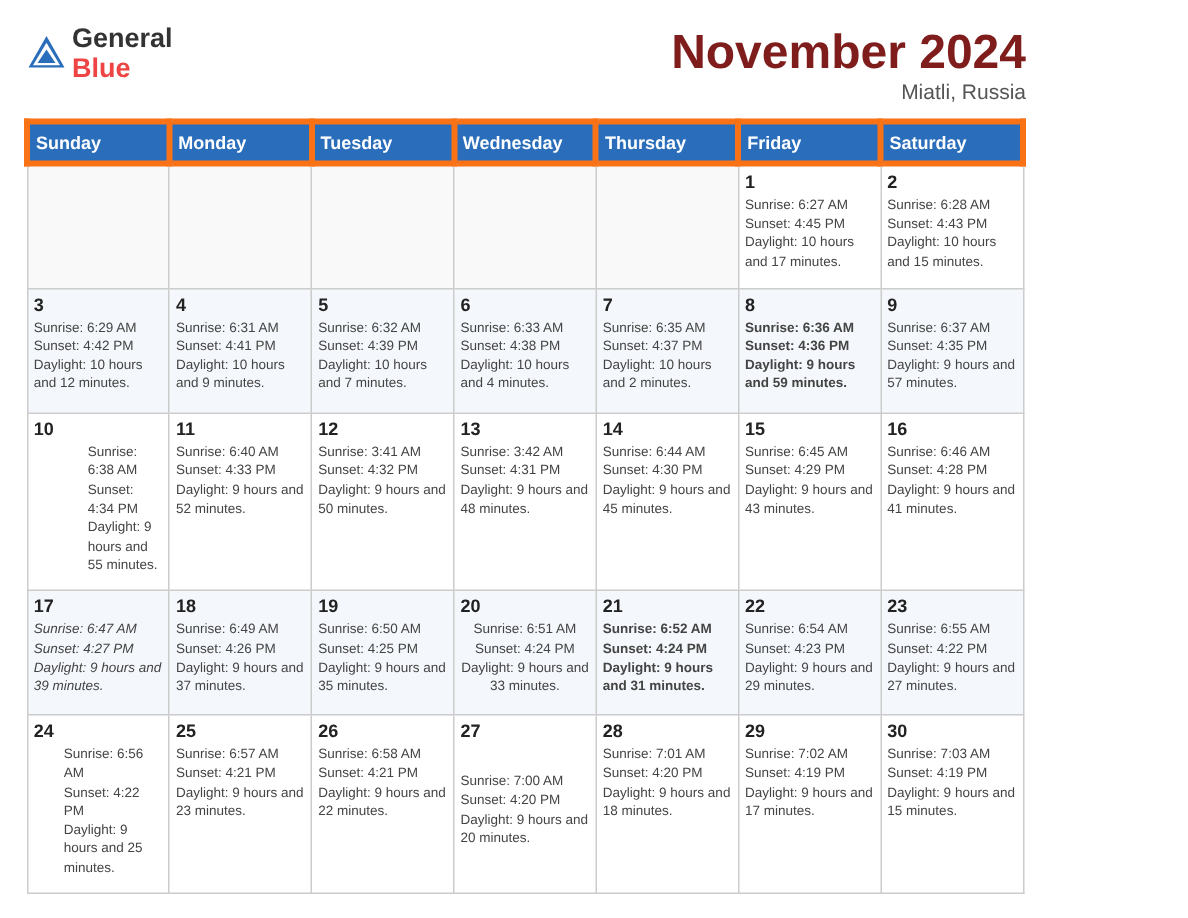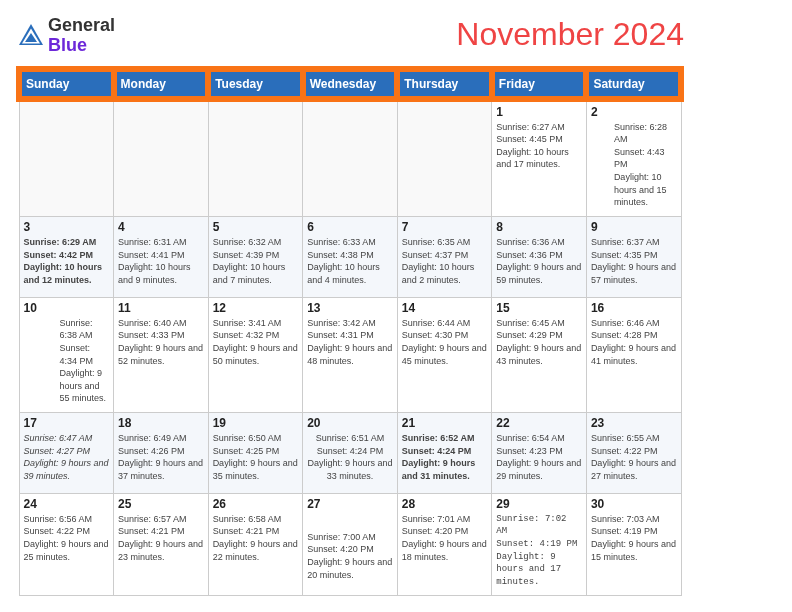--- a/index.html
+++ b/index.html
@@ -33,53 +33,53 @@
       line-height: 1.1;
     }
     .logo-general {
       font-size: 18px;
       font-weight: bold;
       color: #333;
     }
     .logo-blue {
       font-size: 18px;
       font-weight: bold;
-      color: #6d28d9;
+      color: #ef4444;
     }
     .logo-icon {
       width: 30px;
       height: 30px;
       margin-right: 2px;
     }
     .title-block {
       text-align: right;
     }
     .month-title {
       font-size: 32px;
-      font-weight: normal;
-      color: #ef4444;
+      font-weight: bold;
+      color: #7f1d1d;
     }
     .subtitle {
       font-size: 14px;
       color: #555;
     }
     .calendar {
       flex: 1;
       border: 1px solid #ccc;
       border-collapse: collapse;
       width: 100%;
       table-layout: fixed;
     }
     .calendar th {
       background: #2a6ebb;
       color: #fff;
       font-size: 12px;
       font-weight: bold;
       padding: 5px 4px;
-      border: 6px solid #f97316;
+      border: 4px solid #f97316;
       text-align: left;
     }
     .calendar td {
       border: 1px solid #ccc;
       vertical-align: top;
       padding: 3px 4px;
       font-size: 9.5px;
       color: #333;
       background: #fff;
       height: 78px;
@@ -114,20 +114,21 @@
         <polygon points="20,10 32,30 8,30" fill="#fff"></polygon>
         <polygon points="20,16 28,28 12,28" fill="#2a6ebb"></polygon>
       </svg>
       <div class="logo-text">
         <span class="logo-general">General</span>
         <span class="logo-blue">Blue</span>
       </div>
     </div>
     <div class="title-block">
       <div class="month-title">November 2024</div>
+      <div class="subtitle">Miatli, Russia</div>
     </div>
   </div>
 
   <table class="calendar">
     <thead>
       <tr>
 
       <th>Sunday</th>
           <th>Monday</th>
           <th>Tuesday</th>
@@ -145,29 +146,29 @@
           <td class="empty"></td>
           <td class="empty"></td>
           <td>
             <span class="day-num">1</span>
             <div class="day-info" style="white-space: pre-line;">Sunrise: 6:27 AM
 Sunset: 4:45 PM
 Daylight: 10 hours and 17 minutes.</div>
           </td>
           <td>
             <span class="day-num">2</span>
-            <div class="day-info" style="white-space: pre-line; margin-left: 23px;">Sunrise: 6:28 AM
+            <div class="day-info" style="white-space: pre-line;">Sunrise: 6:28 AM
 Sunset: 4:43 PM
 Daylight: 10 hours and 15 minutes.</div>
           </td>
         </tr>
         <tr>
           <td>
             <span class="day-num">3</span>
-            <div class="day-info" style="white-space: pre-line; font-weight: bold;">Sunrise: 6:29 AM
+            <div class="day-info" style="white-space: pre-line;">Sunrise: 6:29 AM
 Sunset: 4:42 PM
 Daylight: 10 hours and 12 minutes.</div>
           </td>
           <td>
             <span class="day-num">4</span>
             <div class="day-info" style="white-space: pre-line;">Sunrise: 6:31 AM
 Sunset: 4:41 PM
 Daylight: 10 hours and 9 minutes.</div>
           </td>
           <td>
@@ -183,21 +184,21 @@
 Daylight: 10 hours and 4 minutes.</div>
           </td>
           <td>
             <span class="day-num">7</span>
             <div class="day-info" style="white-space: pre-line;">Sunrise: 6:35 AM
 Sunset: 4:37 PM
 Daylight: 10 hours and 2 minutes.</div>
           </td>
           <td>
             <span class="day-num">8</span>
-            <div class="day-info" style="white-space: pre-line;">Sunrise: 6:36 AM
+            <div class="day-info" style="white-space: pre-line; font-weight: bold;">Sunrise: 6:36 AM
 Sunset: 4:36 PM
 Daylight: 9 hours and 59 minutes.</div>
           </td>
           <td>
             <span class="day-num">9</span>
             <div class="day-info" style="white-space: pre-line;">Sunrise: 6:37 AM
 Sunset: 4:35 PM
 Daylight: 9 hours and 57 minutes.</div>
           </td>
         </tr>
@@ -285,21 +286,21 @@
           <td>
             <span class="day-num">23</span>
             <div class="day-info" style="white-space: pre-line;">Sunrise: 6:55 AM
 Sunset: 4:22 PM
 Daylight: 9 hours and 27 minutes.</div>
           </td>
         </tr>
         <tr>
           <td>
             <span class="day-num">24</span>
-            <div class="day-info" style="white-space: pre-line;">Sunrise: 6:56 AM
+            <div class="day-info" style="white-space: pre-line; margin-left: 20px;">Sunrise: 6:56 AM
 Sunset: 4:22 PM
 Daylight: 9 hours and 25 minutes.</div>
           </td>
           <td>
             <span class="day-num">25</span>
             <div class="day-info" style="white-space: pre-line;">Sunrise: 6:57 AM
 Sunset: 4:21 PM
 Daylight: 9 hours and 23 minutes.</div>
           </td>
           <td>
@@ -315,21 +316,21 @@
 Daylight: 9 hours and 20 minutes.</div>
           </td>
           <td>
             <span class="day-num">28</span>
             <div class="day-info" style="white-space: pre-line;">Sunrise: 7:01 AM
 Sunset: 4:20 PM
 Daylight: 9 hours and 18 minutes.</div>
           </td>
           <td>
             <span class="day-num">29</span>
-            <div class="day-info" style="white-space: pre-line; font-family: Liberation Mono, monospace;">Sunrise: 7:02 AM
+            <div class="day-info" style="white-space: pre-line;">Sunrise: 7:02 AM
 Sunset: 4:19 PM
 Daylight: 9 hours and 17 minutes.</div>
           </td>
           <td>
             <span class="day-num">30</span>
             <div class="day-info" style="white-space: pre-line;">Sunrise: 7:03 AM
 Sunset: 4:19 PM
 Daylight: 9 hours and 15 minutes.</div>
           </td>
         </tr>

